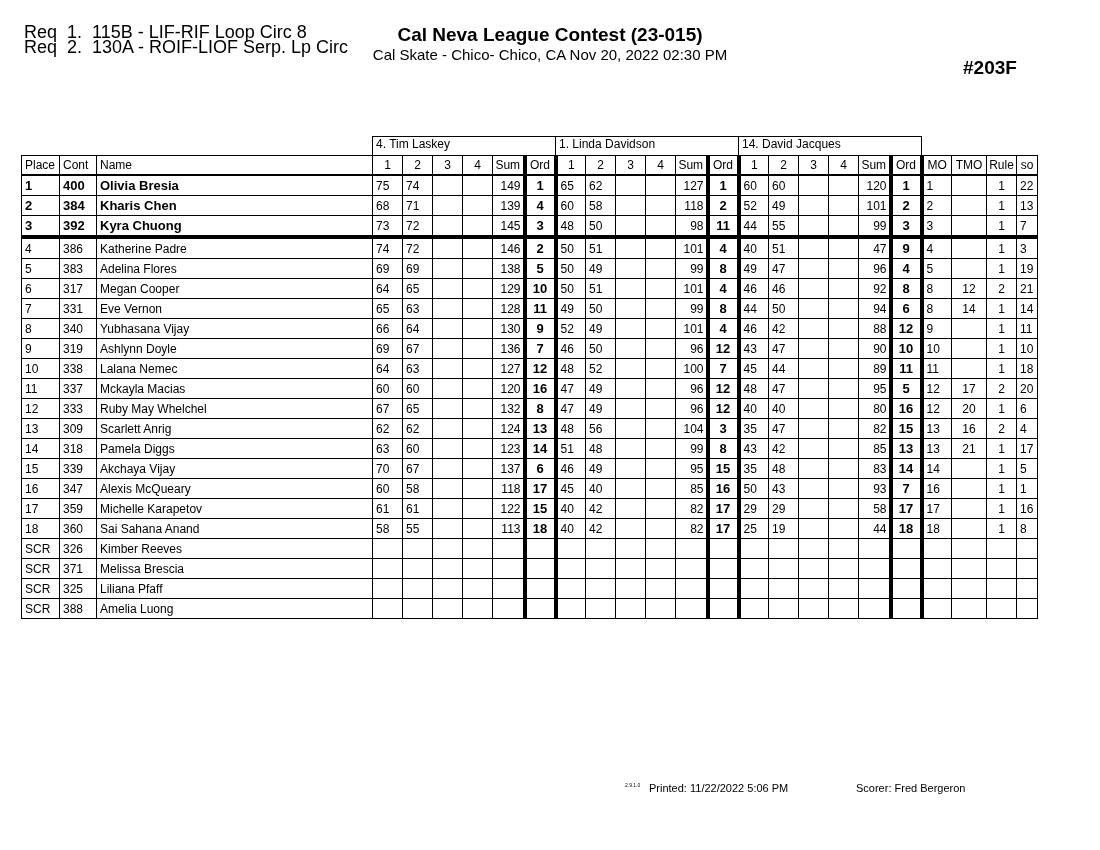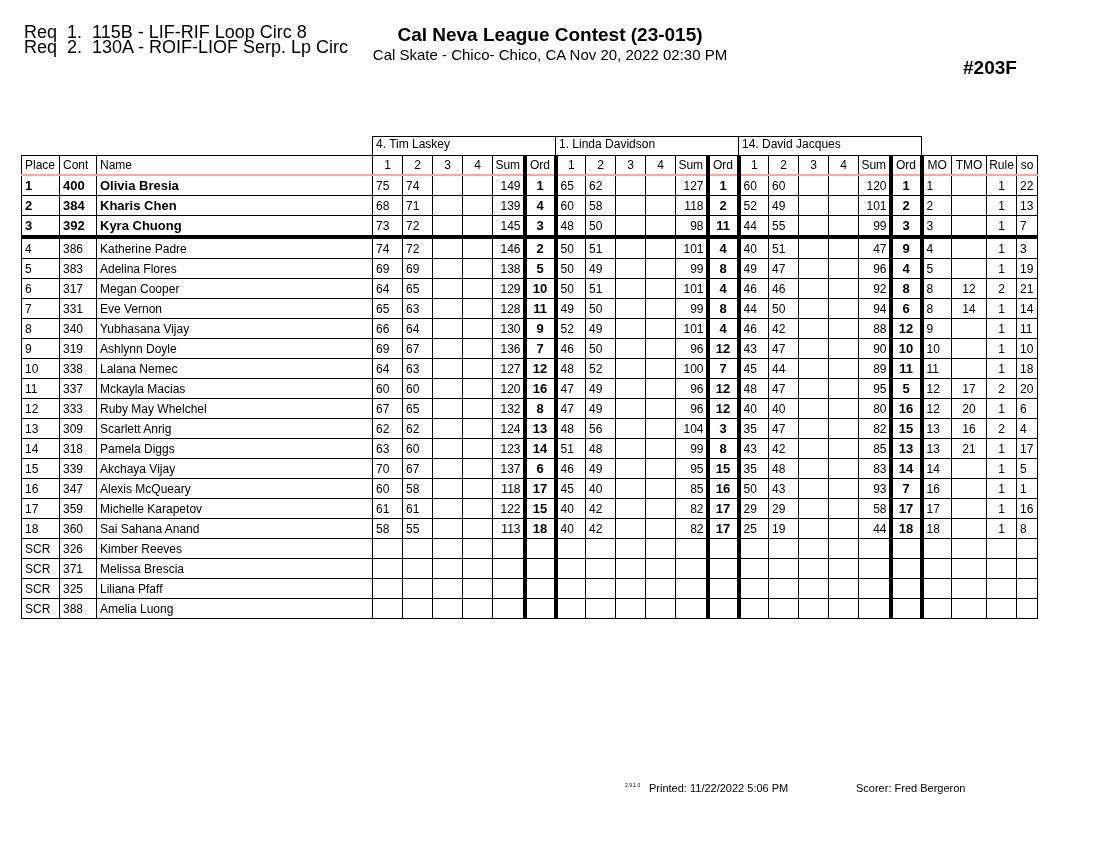--- a/index.html
+++ b/index.html
@@ -17,21 +17,21 @@
   table.grid tr.judges td { height:18px; vertical-align:top; }
   table.grid tr.judges td.blank { border:none; }
   table.grid tr.colhdr td { height:18px; }
   table.grid td.c { text-align:center; padding:0; }
   table.grid td.r { text-align:right; padding:0 2px 0 0; }
   table.grid td.ord { text-align:center; font-weight:bold; font-size:13px; border-left:4px solid #000; border-right:4px solid #000; padding:0; }
   table.grid tr.colhdr td.ord { font-weight:normal; font-size:12px; }
   table.grid tr.top td { font-weight:bold; font-size:13px; }
   table.grid tr.top td.sc { font-weight:normal; font-size:12px; }
   table.grid tr.cut td { border-bottom:4px solid #000; }
-  table.grid tr.colhdr td { border-bottom:2px solid #fca5a5; }
+  table.grid tr.colhdr td { border-bottom:2px solid #000000; }
   .foot { position:absolute; top:782px; font-size:11px; }
   .ver { position:absolute; left:625px; top:782px; font-size:5px; }
 </style>
 </head>
 <body>
 
 <div class="req">
   <div>Req  1.  115B - LIF-RIF Loop Circ 8</div>
   <div>Req  2.  130A - ROIF-LIOF Serp. Lp Circ</div>
 </div>

